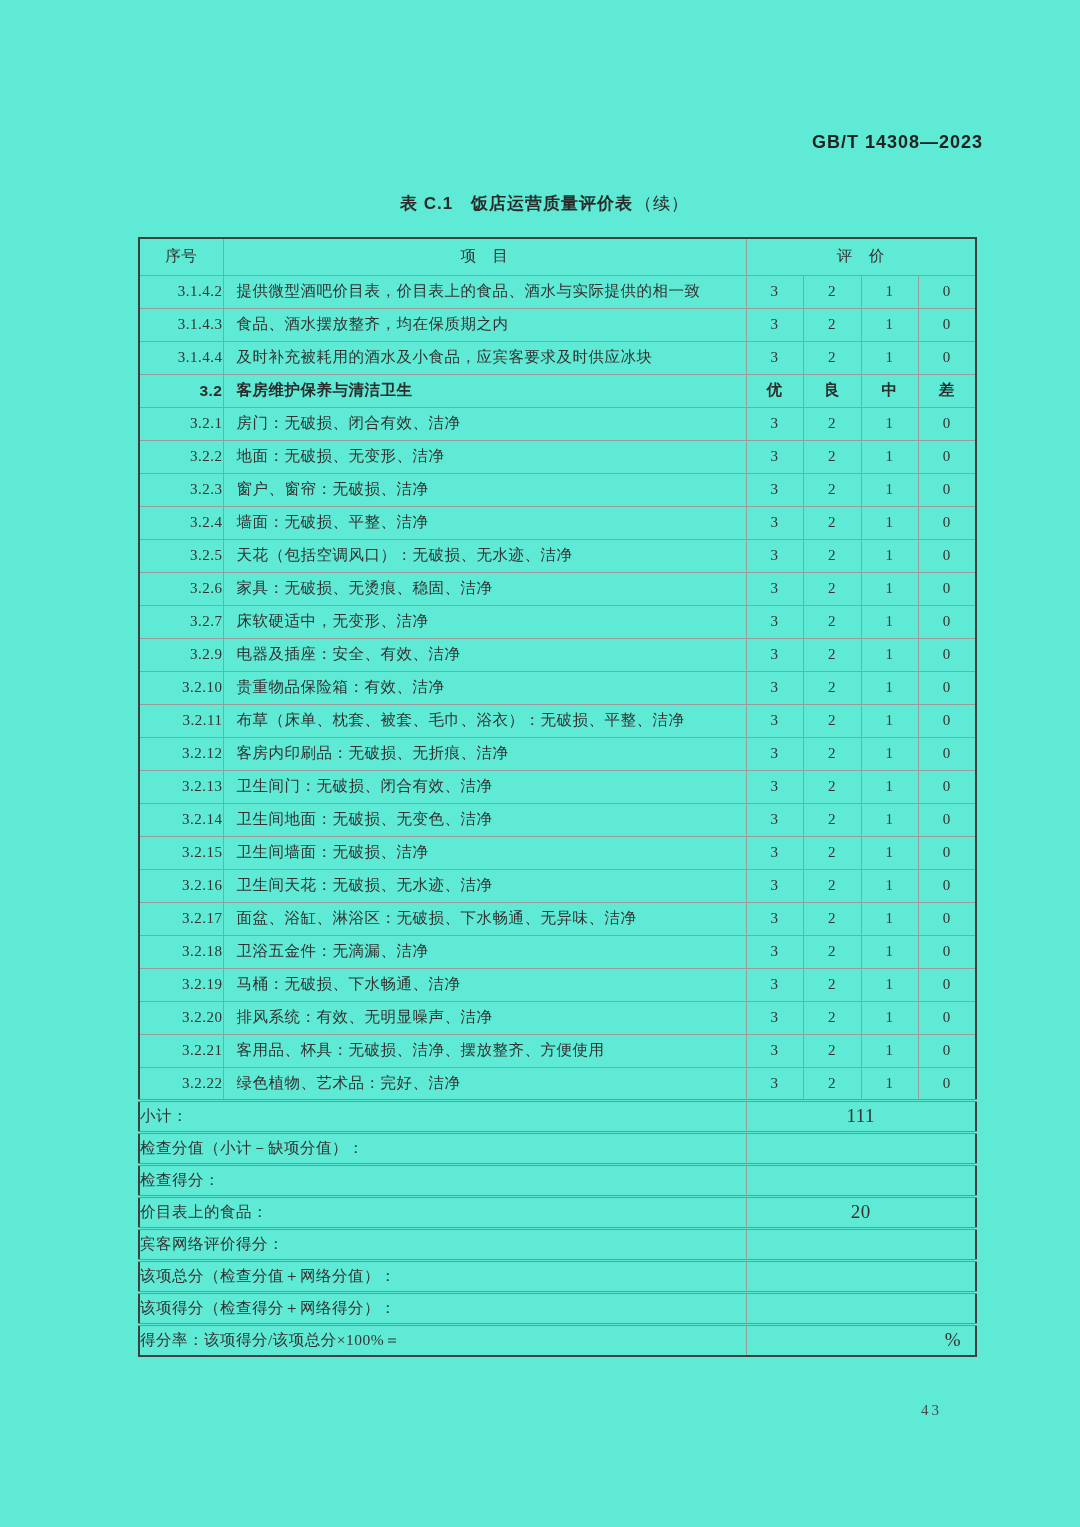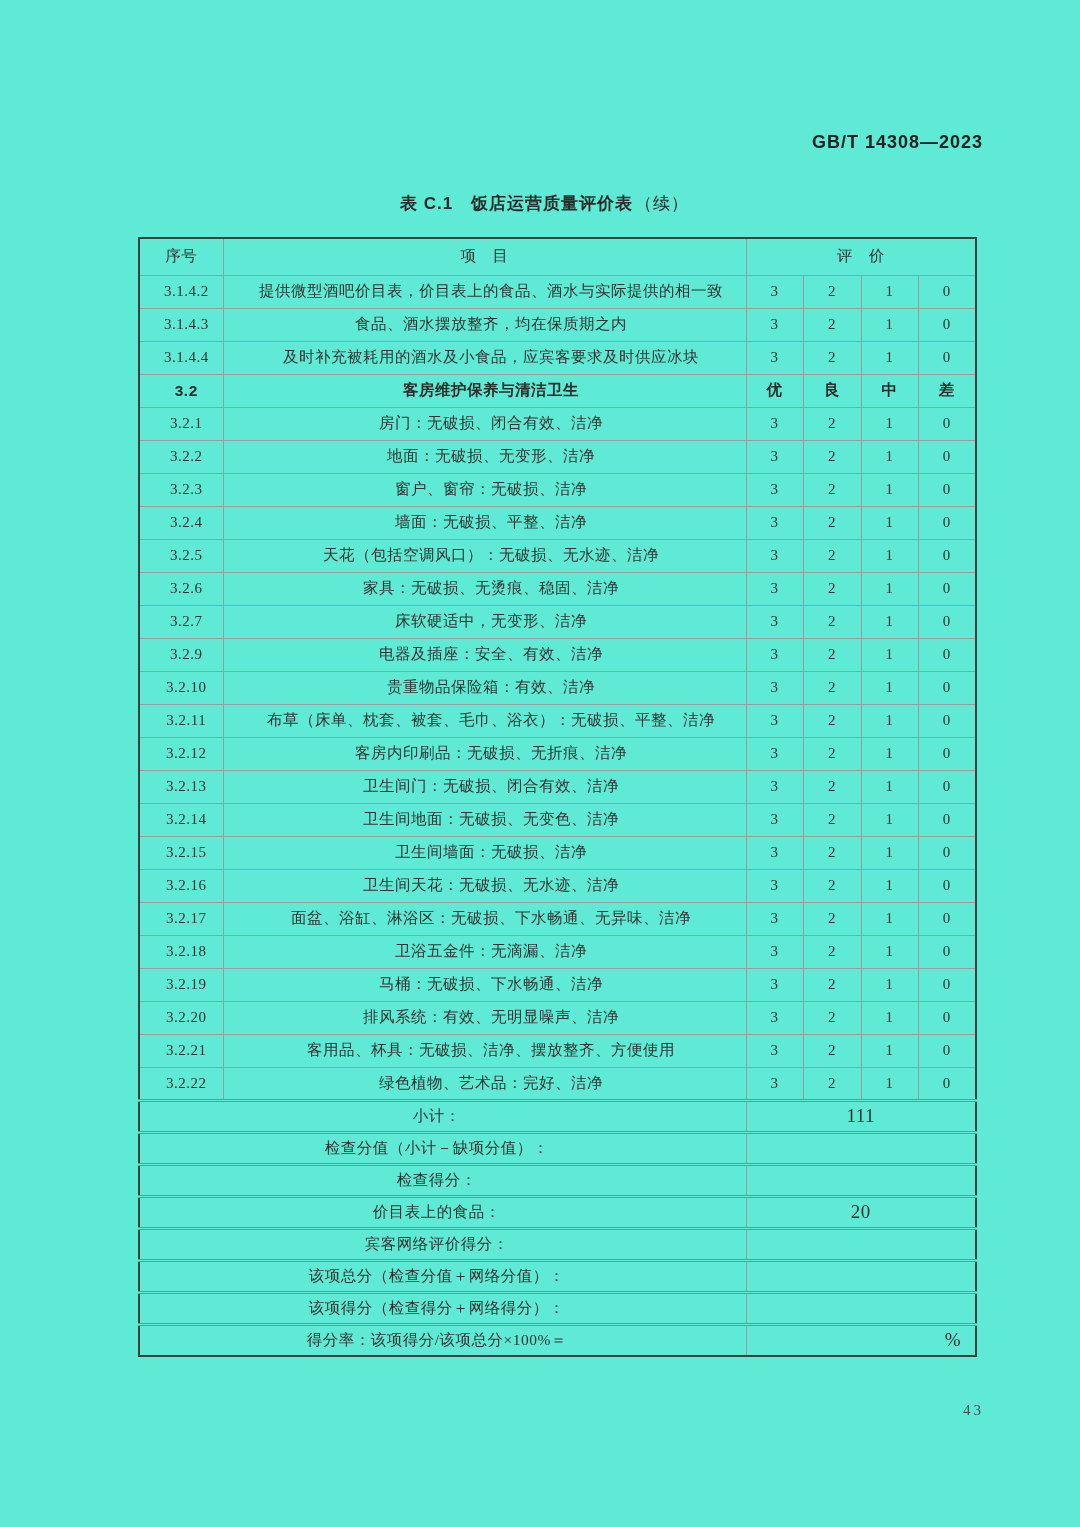--- a/index.html
+++ b/index.html
@@ -69,27 +69,27 @@
   }
   thead tr { height: 37px; }
   thead th {
     text-align: center;
     border-bottom: 2px solid #4a4a4a;
     font-size: 16px;
     color: #2e2e2e;
   }
   tbody.main-rows tr { height: 33px; }
   tbody.main-rows td.seq {
-    text-align: center;
+    text-align: right;
     padding-left: 10px;
     font-size: 15px;
     margin-left: 21px;
   }
   tbody.main-rows td.item {
-    text-align: center;
+    text-align: left;
     padding-left: 13px;
     font-size: 15.5px;
     margin-top: 34px;
   }
   tbody.main-rows td.score {
     text-align: center;
     font-size: 15px;
   }
   tbody.main-rows tr.section td.seq,
   tbody.main-rows tr.section td.item,
@@ -97,40 +97,39 @@
     font-family: "Liberation Sans", "DejaVu Sans", sans-serif;
     font-weight: bold;
     color: #2c2c2c;
     font-size: 15.5px;
   }
   tbody.summary-rows tr { height: 32px; }
   tbody.summary-rows td {
     border-top: 3px double #8a8a8a;
   }
   tbody.summary-rows td.slabel {
-    text-align: center;
+    text-align: left;
     padding-right: 12px;
     font-size: 15.5px;
   }
   tbody.summary-rows td.svalue {
     text-align: center;
     font-size: 19px;
   }
   tbody.summary-rows td.svalue.right {
     text-align: right;
     padding-right: 14px;
   }
   .page-number {
     position: absolute;
     top: 1402px;
     left: 921px;
     font-size: 15px;
     letter-spacing: 3px;
     color: #4a4a4a;
-    margin-left: 42px;
   }
 </style>
 </head>
 <body>
 
 <div class="page">
 
   <div class="doc-number">GB/T 14308—2023</div>
 
   <div class="table-title">

